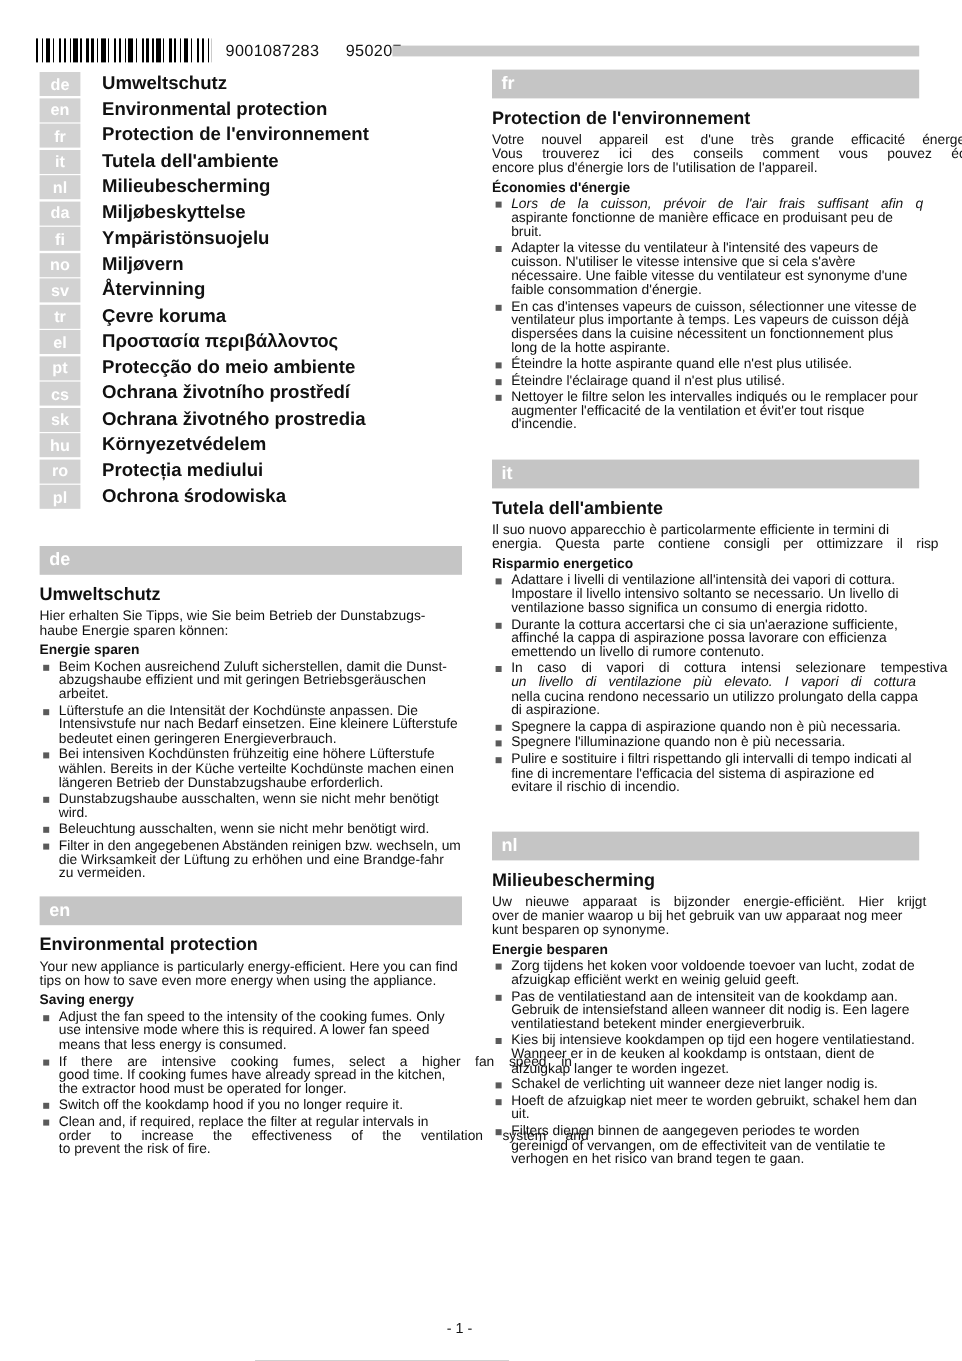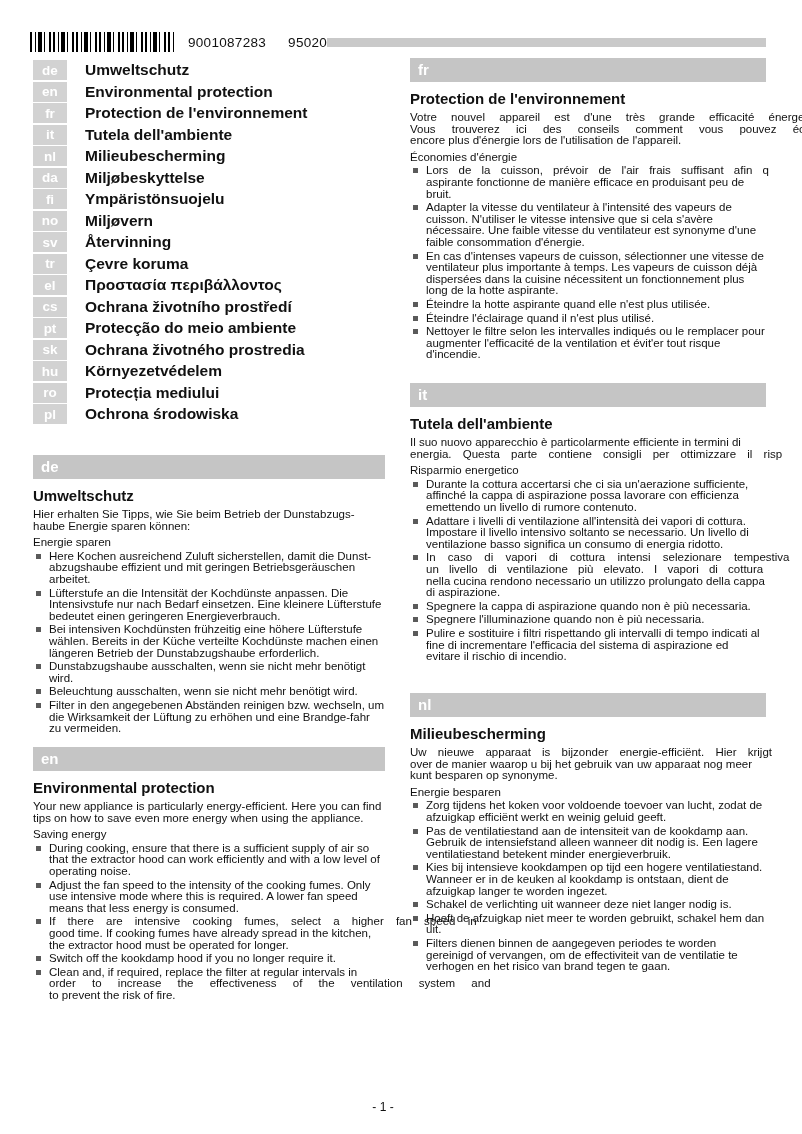--- a/index.html
+++ b/index.html
@@ -24,26 +24,26 @@
   .section{position:absolute;font-size:11.5px;line-height:11.6px;}
   #sec-de{left:33px;top:455px;width:352px;}
   #sec-en{left:33px;top:747px;width:352px;}
   #sec-fr{left:410px;top:58px;width:356px;}
   #sec-it{left:410px;top:383px;width:356px;}
   #sec-nl{left:410px;top:693px;width:356px;}
   .band{height:24px;line-height:24px;background:#c5c5c5;color:#fff;font-weight:bold;
     font-size:15px;padding-left:8px;margin-bottom:6px;}
   .h{font-size:15px;font-weight:bold;margin:0 0 5px;padding-top:2px;line-height:17px;}
   .para{margin:0 0 5px;}
-  .sub{font-weight:normal;margin:4px 0 2px;}
+  .sub{font-weight:bold;margin:4px 0 2px;}
   .bullet{position:relative;padding-left:16px;margin-top:2px;}
   .bm{position:absolute;left:3px;top:3px;width:5px;height:5px;background:#5a5a5a;}
   .line{display:block;}
   .nw{white-space:nowrap;}
-  .ws7{white-space:nowrap;word-spacing:7px;}
+  .ws7{white-space:nowrap;word-spacing:7px;font-style:italic;}
   .ws8{white-space:nowrap;word-spacing:8px;}
   .ws9{white-space:nowrap;word-spacing:9px;}
   .ws11{white-space:nowrap;word-spacing:11px;}
   .ws13{white-space:nowrap;word-spacing:13px;}
   .footer{position:absolute;left:0;right:36px;top:1100px;text-align:center;font-size:12px;}
 </style>
 </head>
 <body>
 
 <div class="page">
@@ -93,26 +93,26 @@
       </div>
     <div class="toc-row">
         <span class="badge">tr</span>
         <span class="toc-title">Çevre koruma</span>
       </div>
     <div class="toc-row">
         <span class="badge">el</span>
         <span class="toc-title">Προστασία περιβάλλοντος</span>
       </div>
     <div class="toc-row">
+        <span class="badge">pt</span>
+        <span class="toc-title">Protecção do meio ambiente</span>
+      </div>
+    <div class="toc-row">
         <span class="badge">cs</span>
         <span class="toc-title">Ochrana životního prostředí</span>
-      </div>
-    <div class="toc-row">
-        <span class="badge">pt</span>
-        <span class="toc-title">Protecção do meio ambiente</span>
       </div>
     <div class="toc-row">
         <span class="badge">sk</span>
         <span class="toc-title">Ochrana životného prostredia</span>
       </div>
     <div class="toc-row">
         <span class="badge">hu</span>
         <span class="toc-title">Környezetvédelem</span>
       </div>
     <div class="toc-row">
@@ -123,34 +123,33 @@
         <span class="badge">pl</span>
         <span class="toc-title">Ochrona środowiska</span>
       </div>
   </div>
 
   <div class="section" id="sec-de">
     <div class="band">de</div>
     <div class="h">Umweltschutz</div>
     <div class="para">Hier erhalten Sie Tipps, wie Sie beim Betrieb der Dunstabzugs-haube Energie sparen können:</div>
     <div class="sub">Energie sparen</div>
-    <div class="bullet"><span class="bm"></span><span>Here Kochen ausreichend Zuluft sicherstellen, damit die Dunst-abzugshaube effizient und mit geringen Betriebsgeräuschen arbeitet.</span></div>
+    <div class="bullet"><span class="bm"></span><span>Beim Kochen ausreichend Zuluft sicherstellen, damit die Dunst-abzugshaube effizient und mit geringen Betriebsgeräuschen arbeitet.</span></div>
     <div class="bullet"><span class="bm"></span><span>Lüfterstufe an die Intensität der Kochdünste anpassen. Die Intensivstufe nur nach Bedarf einsetzen. Eine kleinere Lüfterstufe bedeutet einen geringeren Energieverbrauch.</span></div>
     <div class="bullet"><span class="bm"></span><span>Bei intensiven Kochdünsten frühzeitig eine höhere Lüfterstufe wählen. Bereits in der Küche verteilte Kochdünste machen einen längeren Betrieb der Dunstabzugshaube erforderlich.</span></div>
     <div class="bullet"><span class="bm"></span><span>Dunstabzugshaube ausschalten, wenn sie nicht mehr benötigt wird.</span></div>
     <div class="bullet"><span class="bm"></span><span>Beleuchtung ausschalten, wenn sie nicht mehr benötigt wird.</span></div>
     <div class="bullet"><span class="bm"></span><span>Filter in den angegebenen Abständen reinigen bzw. wechseln, um die Wirksamkeit der Lüftung zu erhöhen und eine Brandge-fahr zu vermeiden.</span></div>
   </div>
 
   <div class="section" id="sec-en">
     <div class="band">en</div>
     <div class="h">Environmental protection</div>
     <div class="para">Your new appliance is particularly energy-efficient. Here you can find tips on how to save even more energy when using the appliance.</div>
     <div class="sub">Saving energy</div>
-    <div class="bullet"><span class="bm"></span><span>During cooking, ensure that there is a sufficient supply of air so that the extractor hood can work efficiently and with a low level of operating noise.</span></div>
     <div class="bullet"><span class="bm"></span><span>Adjust the fan speed to the intensity of the cooking fumes. Only use intensive mode where this is required. A lower fan speed means that less energy is consumed.</span></div>
     <div class="bullet">
         <span class="bm"></span>
       <div>
         <span class="line ws9">If there are intensive cooking fumes, select a higher fan speed in</span>
         <span class="line">good time. If cooking fumes have already spread in the kitchen, the extractor hood must be operated for longer.</span>
       </div>
     </div>
     <div class="bullet"><span class="bm"></span><span>Switch off the kookdamp hood if you no longer require it.</span></div>
     <div class="bullet">
@@ -187,22 +186,22 @@
   </div>
 
   <div class="section" id="sec-it">
     <div class="band">it</div>
     <div class="h">Tutela dell'ambiente</div>
     <div class="para">
       <span class="line">Il suo nuovo apparecchio è particolarmente efficiente in termini di</span>
       <span class="line ws8">energia. Questa parte contiene consigli per ottimizzare il risp</span>
     </div>
     <div class="sub">Risparmio energetico</div>
+    <div class="bullet"><span class="bm"></span><span>Adattare i livelli di ventilazione all'intensità dei vapori di cottura. Impostare il livello intensivo soltanto se necessario. Un livello di ventilazione basso significa un consumo di energia ridotto.</span></div>
     <div class="bullet"><span class="bm"></span><span>Durante la cottura accertarsi che ci sia un'aerazione sufficiente, affinché la cappa di aspirazione possa lavorare con efficienza emettendo un livello di rumore contenuto.</span></div>
-    <div class="bullet"><span class="bm"></span><span>Adattare i livelli di ventilazione all'intensità dei vapori di cottura. Impostare il livello intensivo soltanto se necessario. Un livello di ventilazione basso significa un consumo di energia ridotto.</span></div>
     <div class="bullet">
         <span class="bm"></span>
       <div>
         <span class="line ws9">In caso di vapori di cottura intensi selezionare tempestiva</span>
         <span class="line ws7">un livello di ventilazione più elevato. I vapori di cottura</span>
         <span class="line">nella cucina rendono necessario un utilizzo prolungato della cappa di aspirazione.</span>
       </div>
     </div>
     <div class="bullet"><span class="bm"></span><span>Spegnere la cappa di aspirazione quando non è più necessaria.</span></div>
     <div class="bullet"><span class="bm"></span><span>Spegnere l'illuminazione quando non è più necessaria.</span></div>

